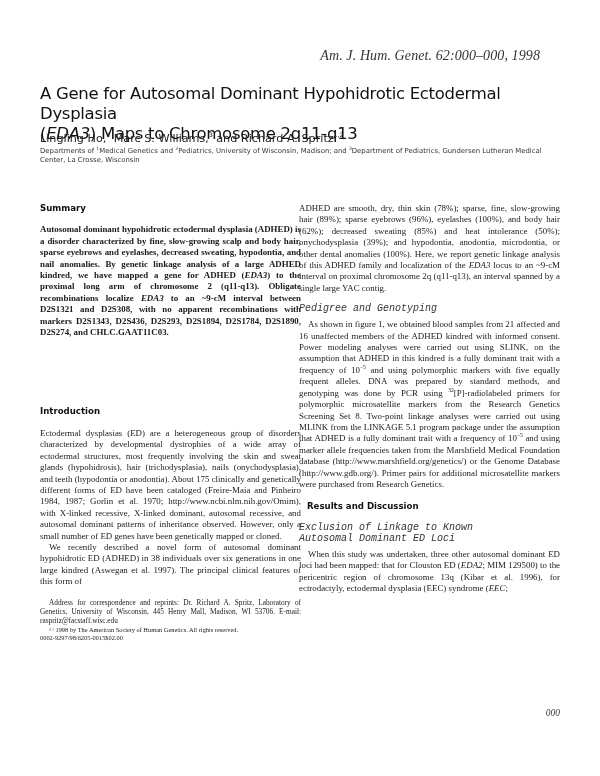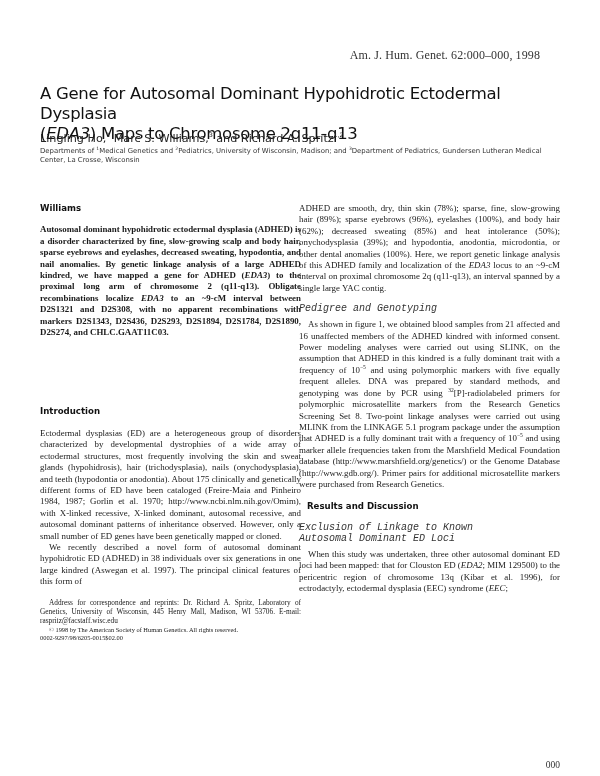--- a/index.html
+++ b/index.html
@@ -1,42 +1,42 @@
 <!DOCTYPE html>
 <html><head>
   <meta charset="utf-8">
   <style>
     html, body { margin: 0; padding: 0; background: #ffffff; }
     body { width: 600px; height: 776px; position: relative; overflow: hidden; color: #1a1a1a; }
     .serif { font-family: "Liberation Serif", "DejaVu Serif", serif; }
     .sans { font-family: "DejaVu Sans", "Liberation Sans", sans-serif; }
     .abs { position: absolute; }
 
-    #journal-ref { top: 48px; right: 60px; font-size: 12px; color: #333; letter-spacing: 0.1px; }
+    #journal-ref { top: 48px; right: 60px; font-size: 14px; font-style: italic; color: #333; letter-spacing: 0.1px; }
 
     #title { top: 84px; left: 40px; width: 520px; font-size: 16.5px; line-height: 20px; font-weight: normal; color: #111; letter-spacing: -0.3px; margin: 0; }
     #authors { top: 132px; left: 40px; font-size: 11.2px; color: #222; }
     #authors sup { font-size: 6px; vertical-align: 5px; }
     #affiliation { top: 147px; left: 40px; width: 520px; font-size: 6.9px; line-height: 9px; color: #333; }
     #affiliation sup { font-size: 4.5px; vertical-align: 3px; }
 
     .col { position: absolute; width: 261px; font-size: 8.9px; line-height: 11.4px; text-align: justify; }
     .col p { margin: 0; }
     #col-left { left: 40px; top: 203px; }
     #col-right { left: 299px; top: 203px; }
 
     .h1 { font-family: "DejaVu Sans", sans-serif; font-weight: bold; font-size: 8.6px; color: #111; }
     .h2 { font-family: Liberation Mono, monospace; font-style: italic; font-size: 10px; color: #333; line-height: 11px; }
     .summary-text { font-weight: bold; }
     .indent { text-indent: 9px; }
     .footnotes { font-size: 7.3px; line-height: 9.4px; }
     .footnotes p { text-indent: 9px; }
     .small { font-size: 6.4px; line-height: 8.4px; }
     sup { font-size: 5.5px; vertical-align: 4px; line-height: 0; }
-    #page-number { top: 760px; right: 40px; font-size: 9.5px; color: #333; }
+    #page-number { top: 708px; right: 40px; font-size: 9.5px; color: #333; font-style: italic; }
   </style>
 </head>
 <body>
 
 <div id="journal-ref" class="abs serif">Am. J. Hum. Genet. 62:000–000, 1998</div>
 
 <h1 id="title" class="abs sans">
   <span>A Gene for Autosomal Dominant Hypohidrotic Ectodermal Dysplasia</span><br>
   <span>(</span><i>EDA3</i><span>) Maps to Chromosome 2q11-q13</span>
 </h1>
@@ -45,21 +45,21 @@
   <span>Lingling Ho,</span><sup>1</sup>
   <span>Marc S. Williams,</span><sup>3</sup>
   <span>and Richard A. Spritz</span><sup>1,2</sup>
 </div>
 
 <div id="affiliation" class="abs sans">
   <span>Departments of </span><sup>1</sup><span>Medical Genetics and </span><sup>2</sup><span>Pediatrics, University of Wisconsin, Madison; and </span><sup>3</sup><span>Department of Pediatrics, Gundersen Lutheran Medical Center, La Crosse, Wisconsin</span>
 </div>
 
 <div id="col-left" class="col serif">
-  <div class="h1">Williams</div>
+  <div class="h1">Summary</div>
   <p class="summary-text" style="margin-top:10px;">
     <span>Autosomal dominant hypohidrotic ectodermal dysplasia (ADHED) is a disorder characterized by fine, slow-growing scalp and body hair, sparse eyebrows and eyelashes, decreased sweating, hypodontia, and nail anomalies. By genetic linkage analysis of a large ADHED kindred, we have mapped a gene for ADHED (</span><i>EDA3</i><span>) to the proximal long arm of chromosome 2 (q11-q13). Obligate recombinations localize </span><i>EDA3</i><span> to an ~9-cM interval between D2S1321 and D2S308, with no apparent recombinations with markers D2S1343, D2S436, D2S293, D2S1894, D2S1784, D2S1890, D2S274, and CHLC.GAAT11C03.</span>
   </p>
 
   <div class="h1" style="margin-top:68px;">Introduction</div>
   <p style="margin-top:10px;">Ectodermal dysplasias (ED) are a heterogeneous group of disorders characterized by developmental dystrophies of a wide array of ectodermal structures, most frequently involving the skin and sweat glands (hypohidrosis), hair (trichodysplasia), nails (onychodysplasia), and teeth (hypodontia or anodontia). About 175 clinically and genetically different forms of ED have been cataloged (Freire-Maia and Pinheiro 1984, 1987; Gorlin et al. 1970; http://www.ncbi.nlm.nih.gov/Omim), with X-linked recessive, X-linked dominant, autosomal recessive, and autosomal dominant patterns of inheritance observed. However, only a small number of ED genes have been genetically mapped or cloned.</p>
   <p class="indent">We recently described a novel form of autosomal dominant hypohidrotic ED (ADHED) in 38 individuals over six generations in one large kindred (Aswegan et al. 1997). The principal clinical features of this form of</p>
 
   <div class="footnotes" style="margin-top:10px;">
     <p>Address for correspondence and reprints: Dr. Richard A. Spritz, Laboratory of Genetics, University of Wisconsin, 445 Henry Mall, Madison, WI 53706. E-mail: raspritz@facstaff.wisc.edu</p>

